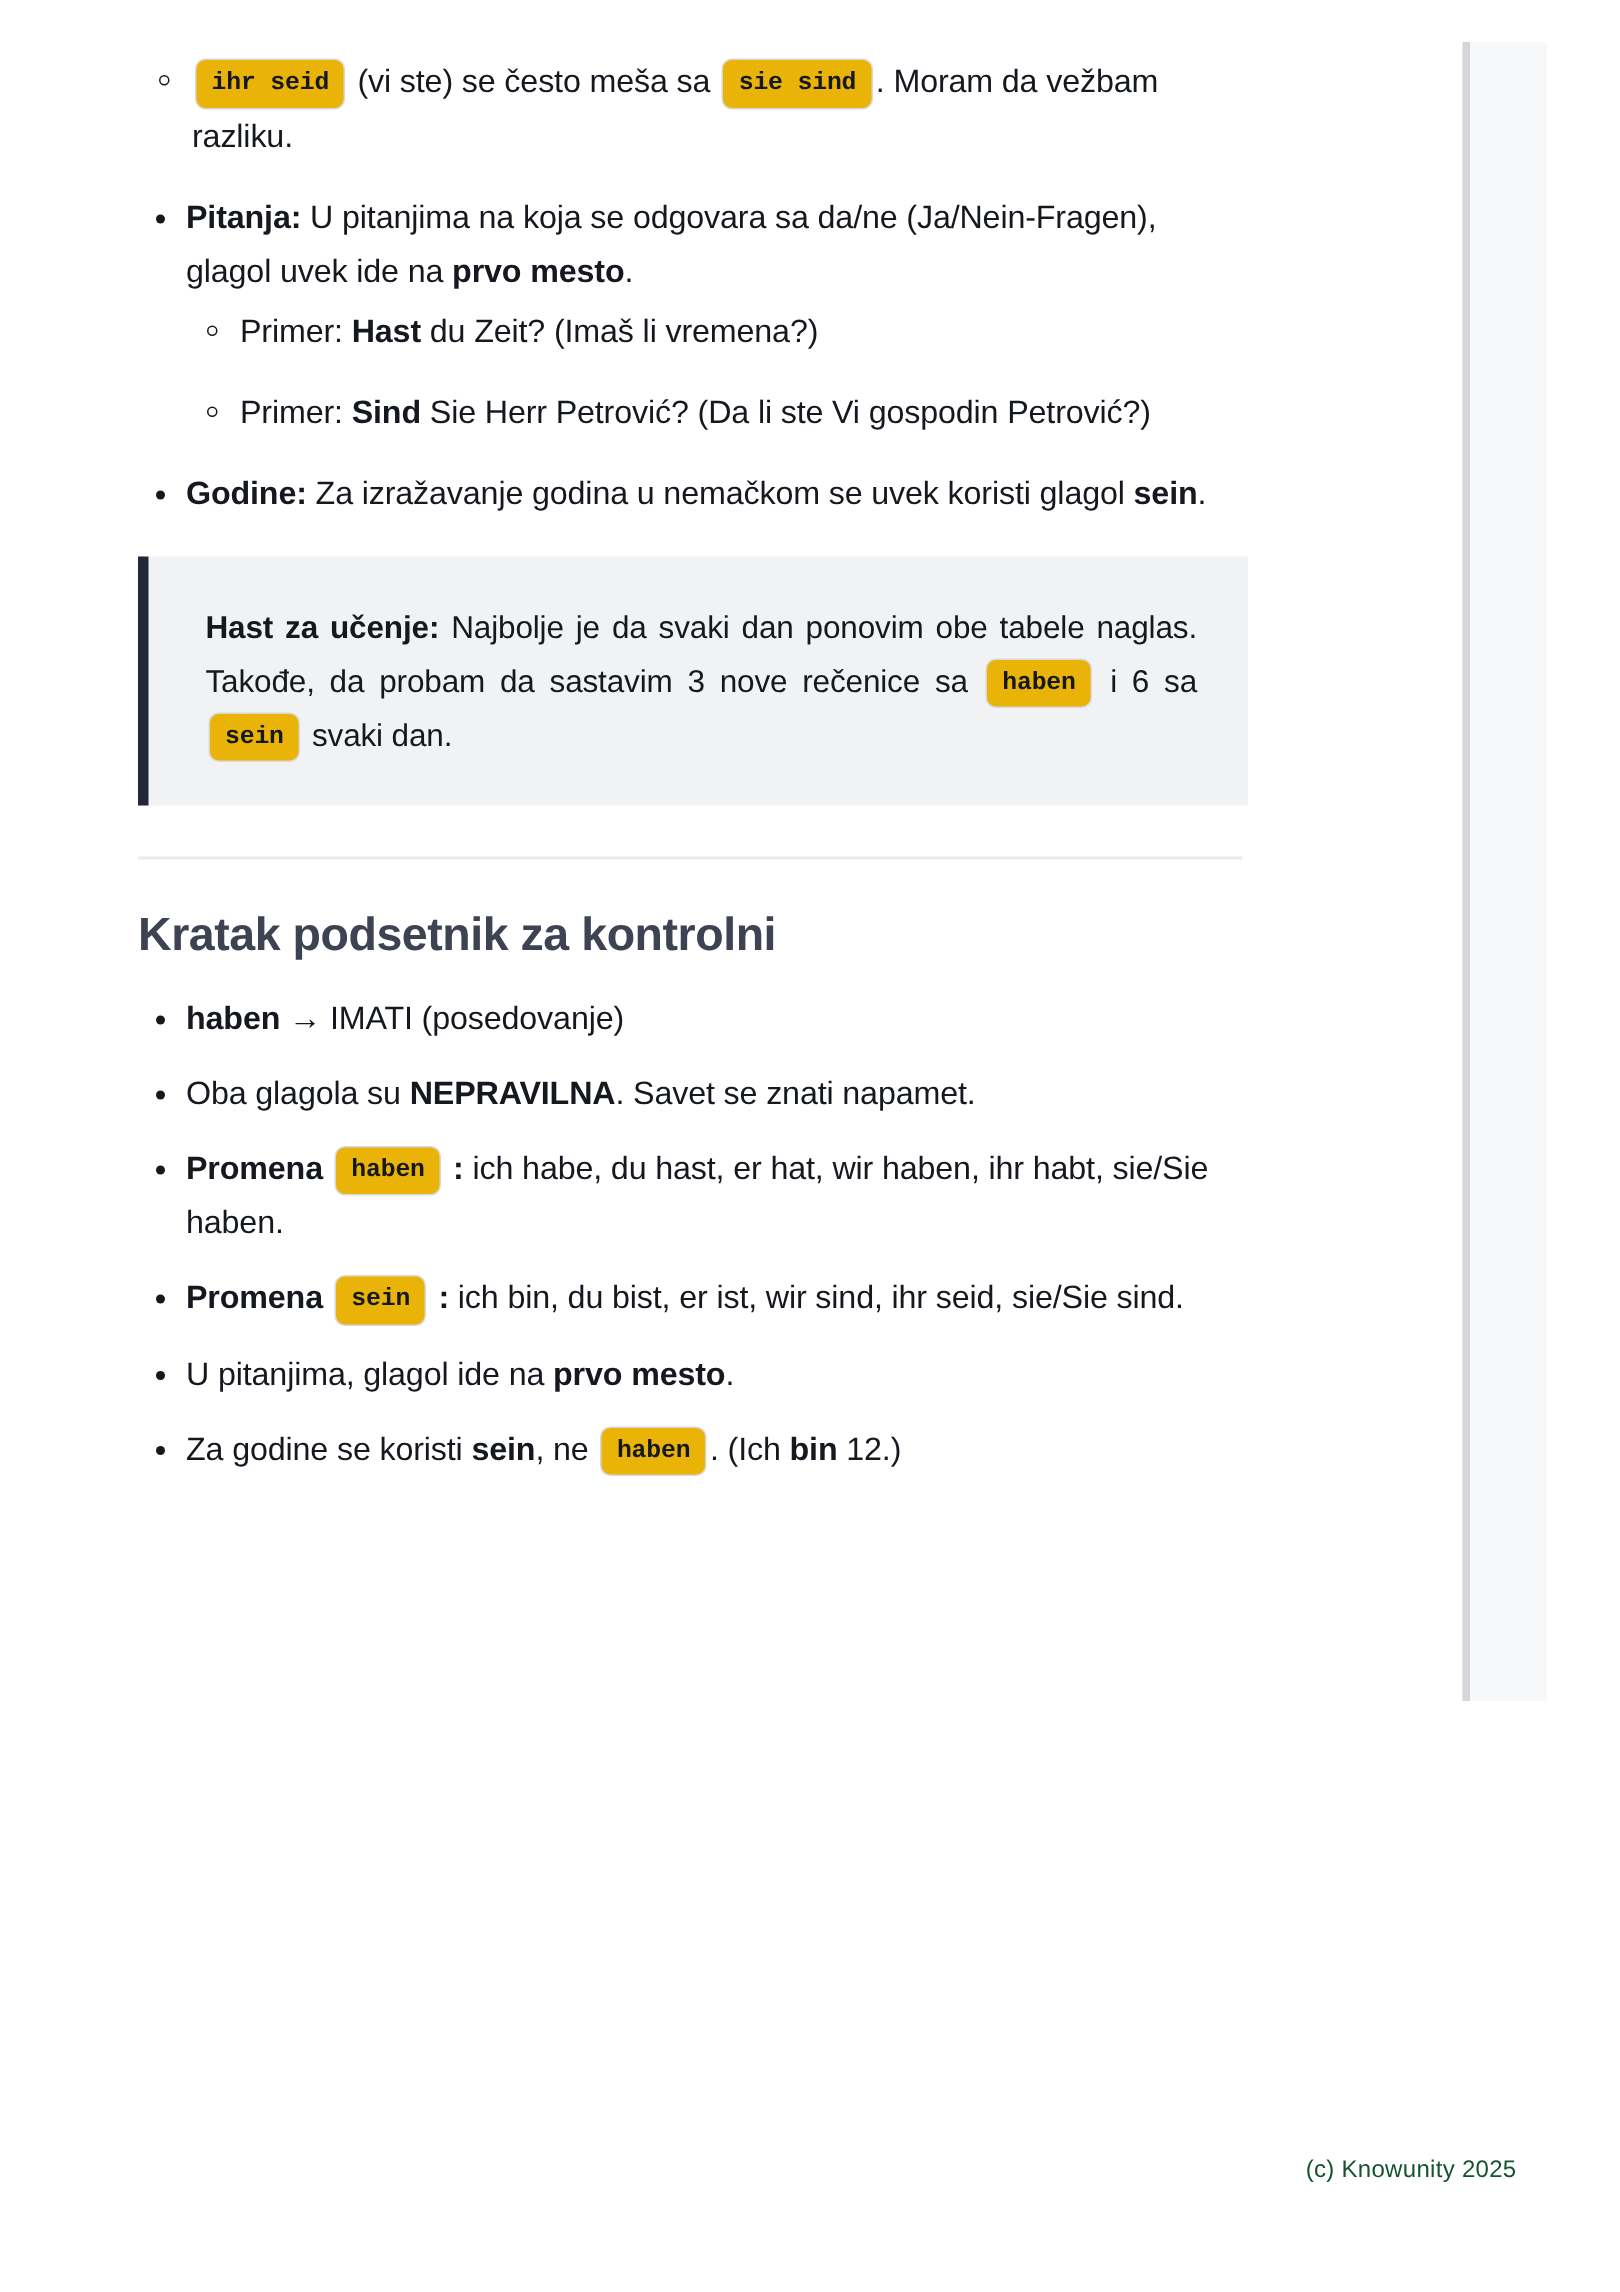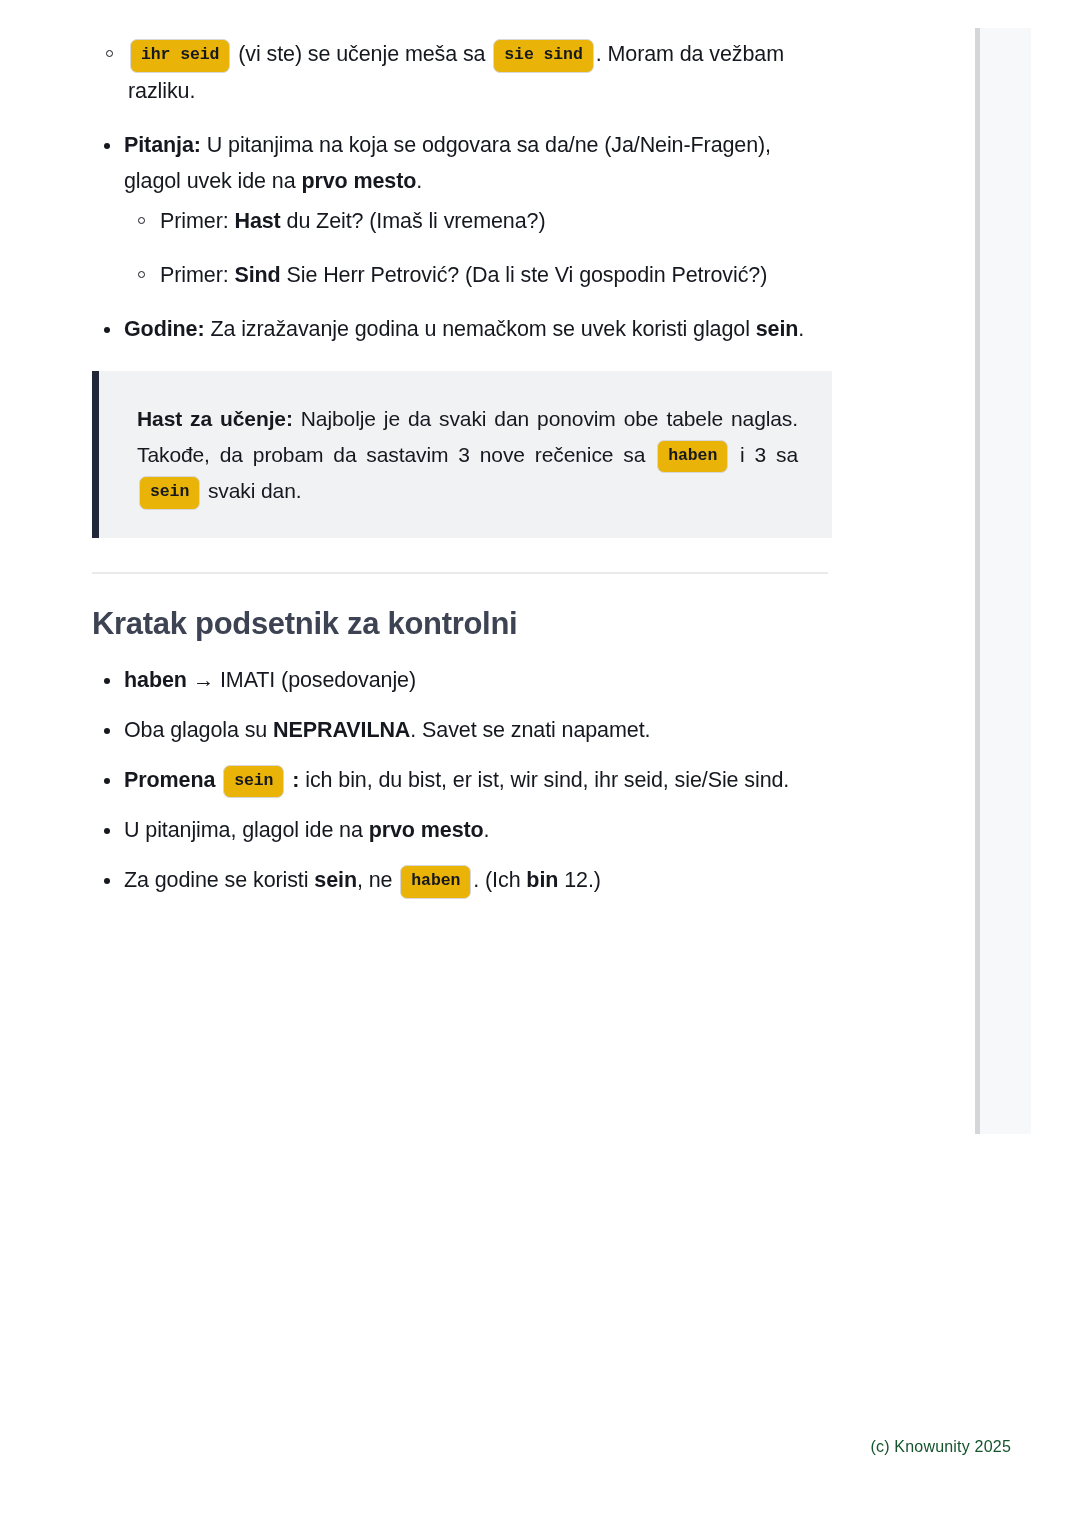--- a/index.html
+++ b/index.html
@@ -193,21 +193,21 @@
 <body>
 
 <div id="page">
 
   <div id="scroll-panel"></div>
 
   <div id="content">
 
     <ul class="lvl2 top">
       <li class="subbullet">
-        <span class="code">ihr seid</span><span> (vi ste) se učenje meša sa </span><span class="code">sie sind</span><span>. Moram da vežbam razliku.</span>
+        <span class="code">ihr seid</span><span> (vi ste) se često meša sa </span><span class="code">sie sind</span><span>. Moram da vežbam razliku.</span>
       </li>
     </ul>
 
     <ul class="lvl1">
 
       <li class="bullet">
         <b>Pitanja:</b><span> U pitanjima na koja se odgovara sa da/ne (Ja/Nein-Fragen), glagol uvek ide na </span><b>prvo mesto</b><span>.</span>
         <ul class="lvl2">
           <li class="subbullet">
             <span>Primer: </span><b>Hast</b><span> du Zeit? (Imaš li vremena?)</span>
@@ -218,38 +218,41 @@
         </ul>
       </li>
 
       <li class="bullet">
         <b>Godine:</b><span> Za izražavanje godina u nemačkom se uvek koristi glagol </span><b>sein</b><span>.</span>
       </li>
 
     </ul>
 
     <div id="callout">
-      <p><b>Hast za učenje:</b><span> Najbolje je da svaki dan ponovim obe tabele naglas. Takođe, da probam da sastavim 3 nove rečenice sa </span><span class="code">haben</span><span> i 3 sa </span><span class="code">sein</span><span> svaki dan.</span></p>
+      <p><b>Hast za učenje:</b><span> Najbolje je da svaki dan ponovim obe tabele naglas. Takođe, da probam da sastavim 3 nove rečenice sa </span><span class="code">haben</span><span> i 6 sa </span><span class="code">sein</span><span> svaki dan.</span></p>
     </div>
 
     <div id="divider"></div>
 
     <h2 id="section-heading">Kratak podsetnik za kontrolni</h2>
 
     <ul class="summary">
 
       <li>
         <b>haben</b><span> → IMATI (posedovanje)</span>
       </li>
 
 
       <li>
         <span>Oba glagola su </span><b>NEPRAVILNA</b><span>. Savet se znati napamet.</span>
       </li>
 
+      <li>
+        <b>Promena</b> <span class="code">haben</span> <b>:</b><span> ich habe, du hast, er hat, wir haben, ihr habt, sie/Sie haben.</span>
+      </li>
 
       <li>
         <b>Promena</b> <span class="code">sein</span> <b>:</b><span> ich bin, du bist, er ist, wir sind, ihr seid, sie/Sie sind.</span>
       </li>
 
       <li>
         <span>U pitanjima, glagol ide na </span><b>prvo mesto</b><span>.</span>
       </li>
 
       <li>

